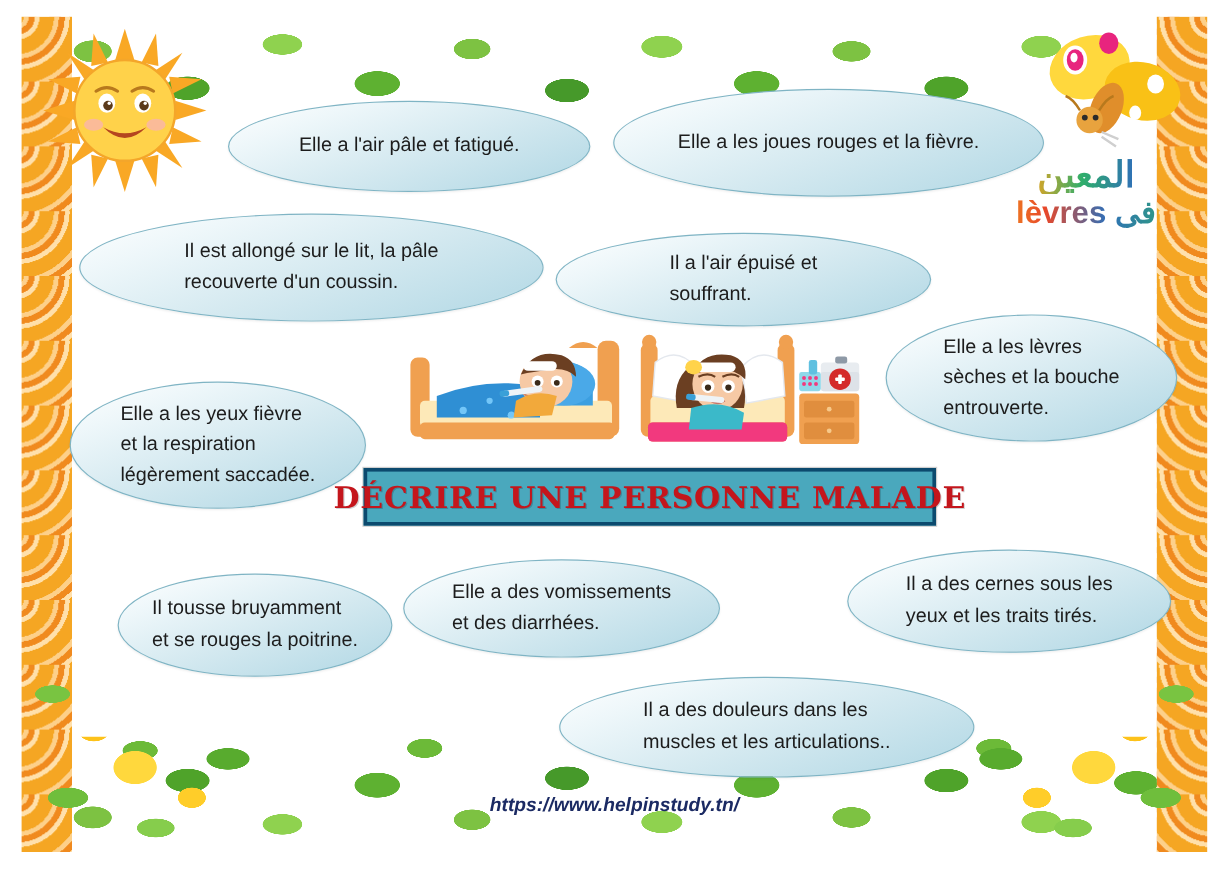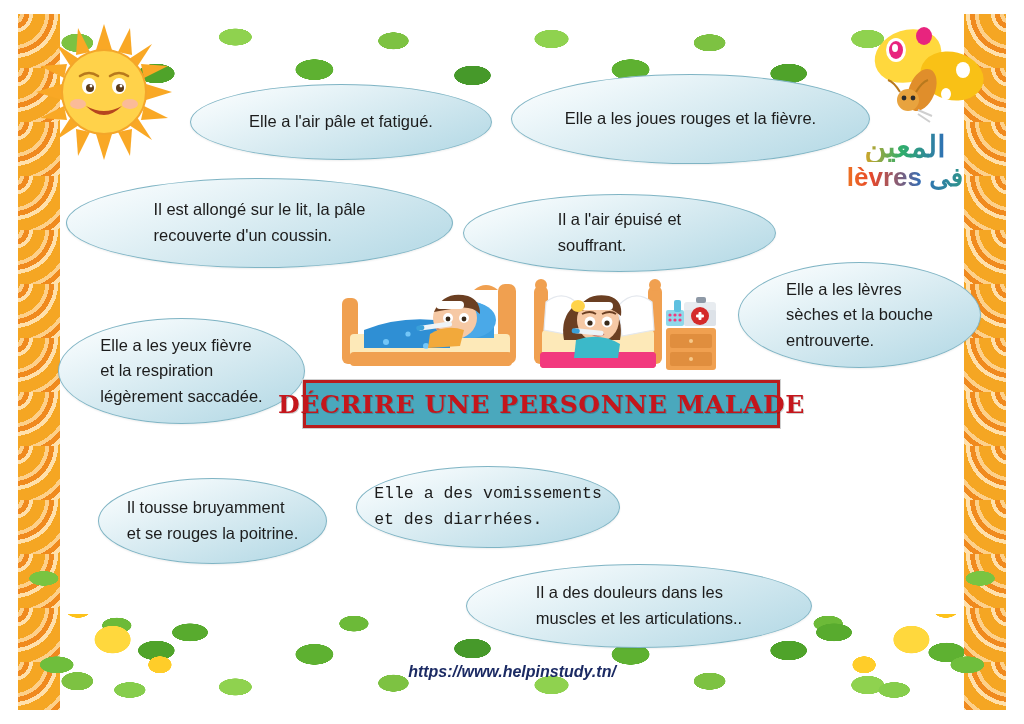--- a/index.html
+++ b/index.html
@@ -176,25 +176,25 @@
     top: 272px;
     width: 400px;
     height: 122px;
     z-index: 4;
   }
 
   
   .title-banner {
     position: absolute;
     left: 303px;
-    top: 380px;
+    top: 390px;
     width: 477px;
     height: 48px;
     background: #4aa8bd;
-    border: 3px solid #b91c1c;
+    border: 3px solid #0c4a6e;
     box-shadow: 0 0 0 1px #cfcfcf;
     display: flex;
     align-items: center;
     justify-content: center;
     z-index: 6;
     box-sizing: border-box;
   }
   .title-banner .t {
     color: #c4161c;
     font-family: "DejaVu Serif", serif;
@@ -409,25 +409,29 @@
     <span class="txt">Elle a les yeux fièvre
 et la respiration
 légèrement saccadée.</span>
   </div>
 
   <div class="bubble" style="left:98px;  top:478px; width:229px; height:86px;">
     <span class="txt">Il tousse bruyamment
 et se rouges la poitrine.</span>
   </div>
 
-  <div class="bubble" style="left:356px; top:466px; width:264px; height:82px;font-family:Liberation Mono, monospace;">
+  <div class="bubble" style="left:336px; top:466px; width:264px; height:82px;">
     <span class="txt">Elle a des vomissements
 et des diarrhées.</span>
   </div>
 
+  <div class="bubble" style="left:706px; top:458px; width:270px; height:86px;">
+    <span class="txt">Il a des cernes sous les
+yeux et les traits tirés.</span>
+  </div>
 
   <div class="bubble" style="left:466px; top:564px; width:346px; height:84px;">
     <span class="txt">Il a des douleurs dans les
 muscles et les articulations..</span>
   </div>
 
   <div class="title-banner">
     <span class="t">DÉCRIRE UNE PERSONNE MALADE</span>
   </div>
 

